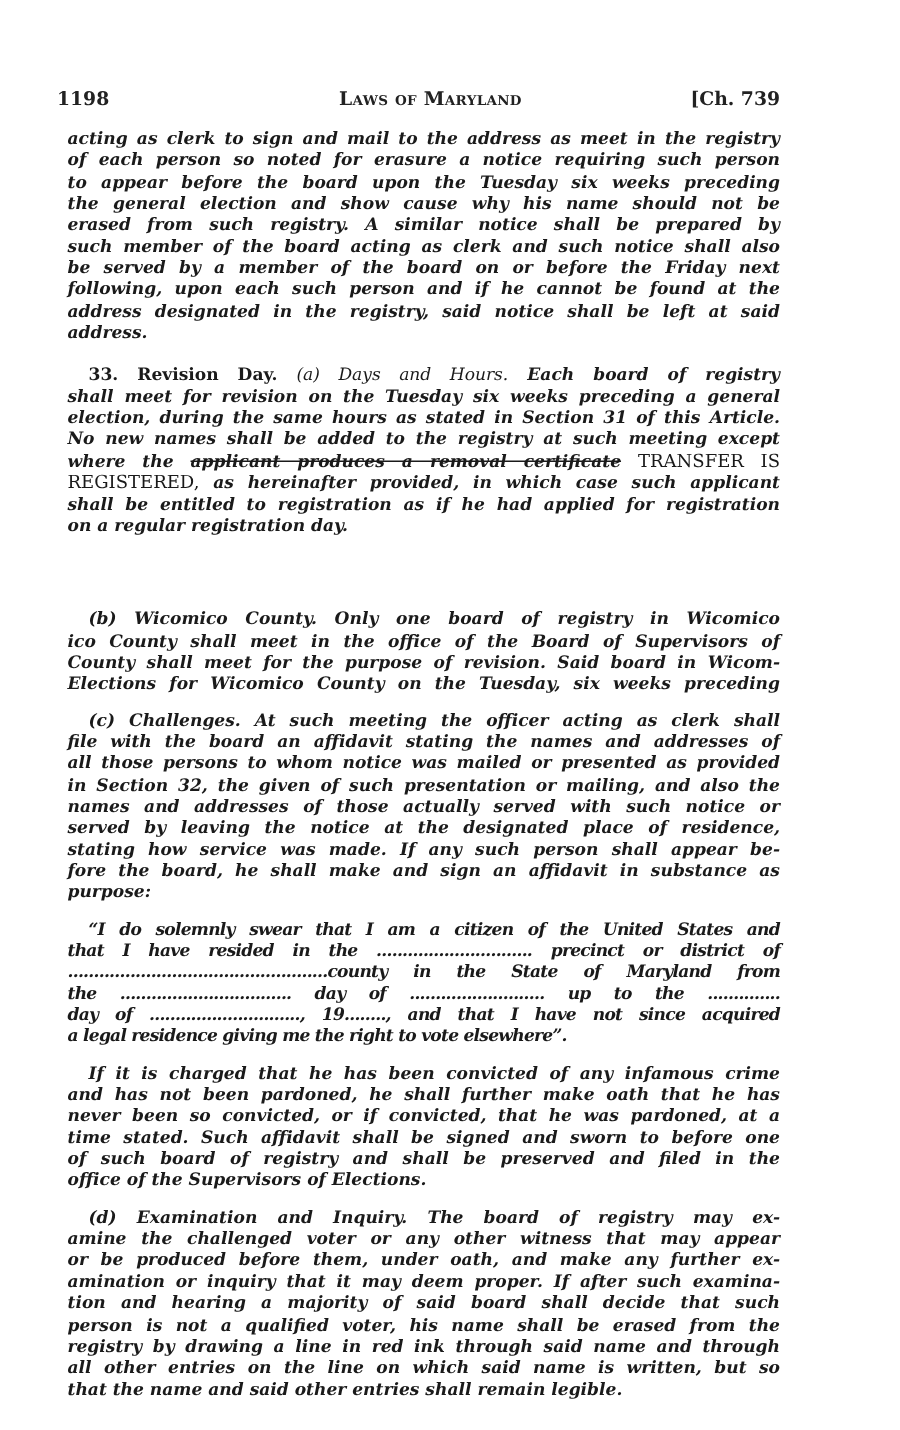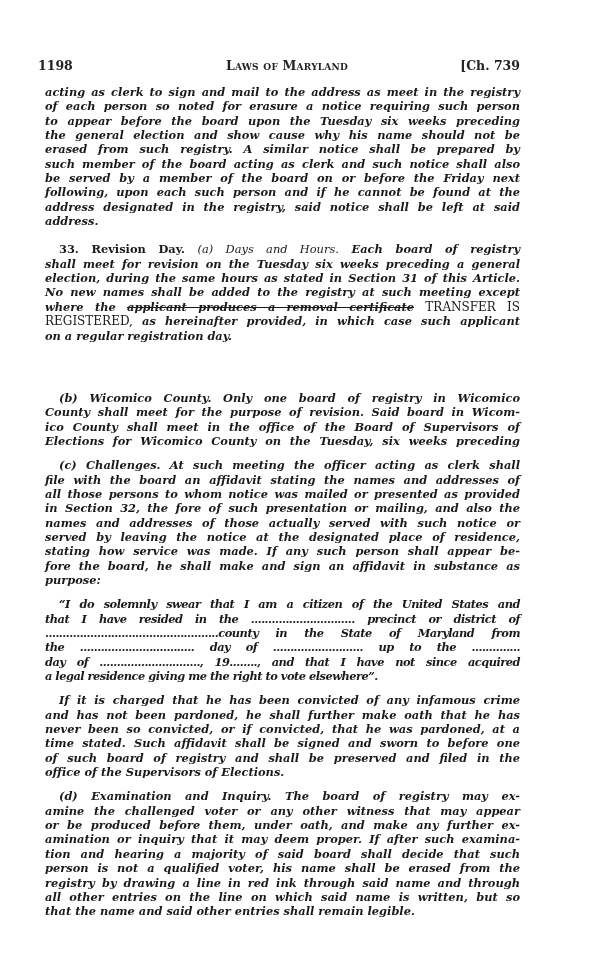--- a/index.html
+++ b/index.html
@@ -50,35 +50,36 @@
       <span class="l last">address.</span>
     </p>
 
     <p class="i" style="margin-top:14px;">
       <span class="l" style="padding-left:14px;"><span class="sec-num">33.</span> <span class="sec-num">Revision Day.</span>  <span style="font-weight:normal">(a) Days and Hours.</span>  <span>Each board of registry</span></span>
       <span class="l">shall meet for revision on the Tuesday six weeks preceding a general</span>
       <span class="l">election, during the same hours as stated in Section 31 of this Article.</span>
       <span class="l">No new names shall be added to the registry at such meeting except</span>
       <span class="l"><span>where the</span> <span class="strike">applicant produces a removal certificate</span> <span class="caps">TRANSFER IS</span></span>
       <span class="l"><span class="caps">REGISTERED,</span> <span>as hereinafter provided, in which case such applicant</span></span>
+      <span class="l">shall be entitled to registration as if he had applied for registration</span>
       <span class="l last">on a regular registration day.</span>
     </p>
 
     <p class="i gap">
       <span class="l" style="padding-left:14px;margin-top:48px;">(b) Wicomico County.  Only one board of registry in Wicomico</span>
+      <span class="l">ico County shall meet in the office of the Board of Supervisors of</span>
       <span class="l">County shall meet for the purpose of revision.  Said board in Wicom-</span>
-      <span class="l">ico County shall meet in the office of the Board of Supervisors of</span>
       <span class="l">Elections for Wicomico County on the Tuesday, six weeks preceding</span>
     </p>
 
     <p class="i gap">
       <span class="l" style="padding-left:14px;">(c) Challenges. At such meeting the officer acting as clerk shall</span>
       <span class="l">file with the board an affidavit stating the names and addresses of</span>
       <span class="l">all those persons to whom notice was mailed or presented as provided</span>
-      <span class="l">in Section 32, the fore of such presentation or mailing, and also the</span>
+      <span class="l">in Section 32, the given of such presentation or mailing, and also the</span>
       <span class="l">names and addresses of those actually served with such notice or</span>
       <span class="l">served by leaving the notice at the designated place of residence,</span>
       <span class="l">stating how service was made. If any such person shall appear be-</span>
       <span class="l">fore the board, he shall make and sign an affidavit in substance as</span>
       <span class="l last">purpose:</span>
     </p>
 
     <p class="i gap dots">
       <span class="l" style="padding-left:14px;">“I do solemnly swear that I am a citizen of the United States and</span>
       <span class="l">that I have resided in the .............................. precinct or district of</span>

